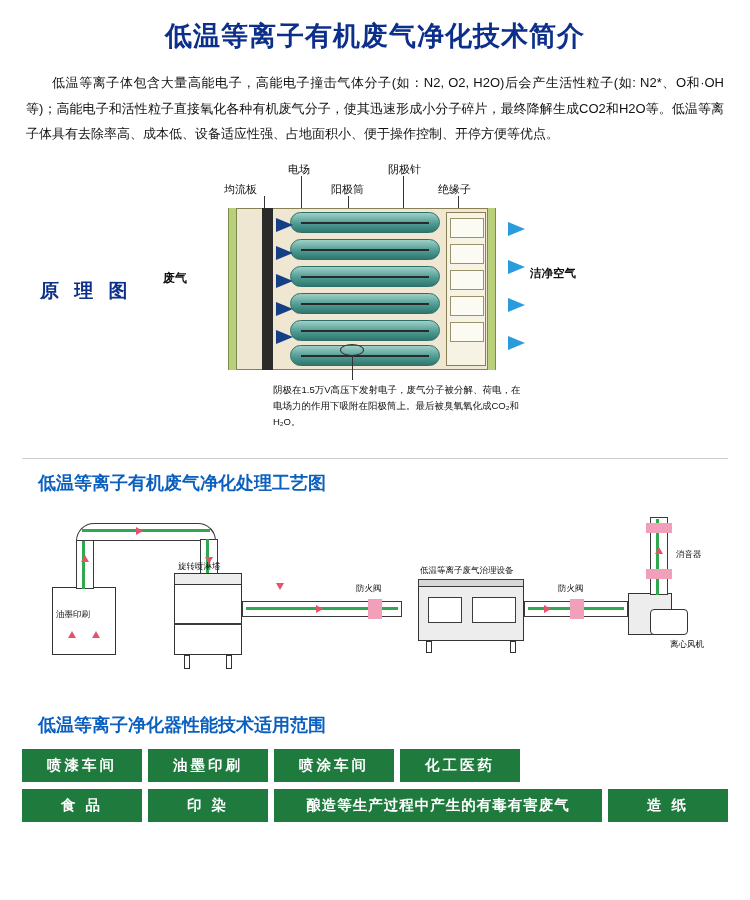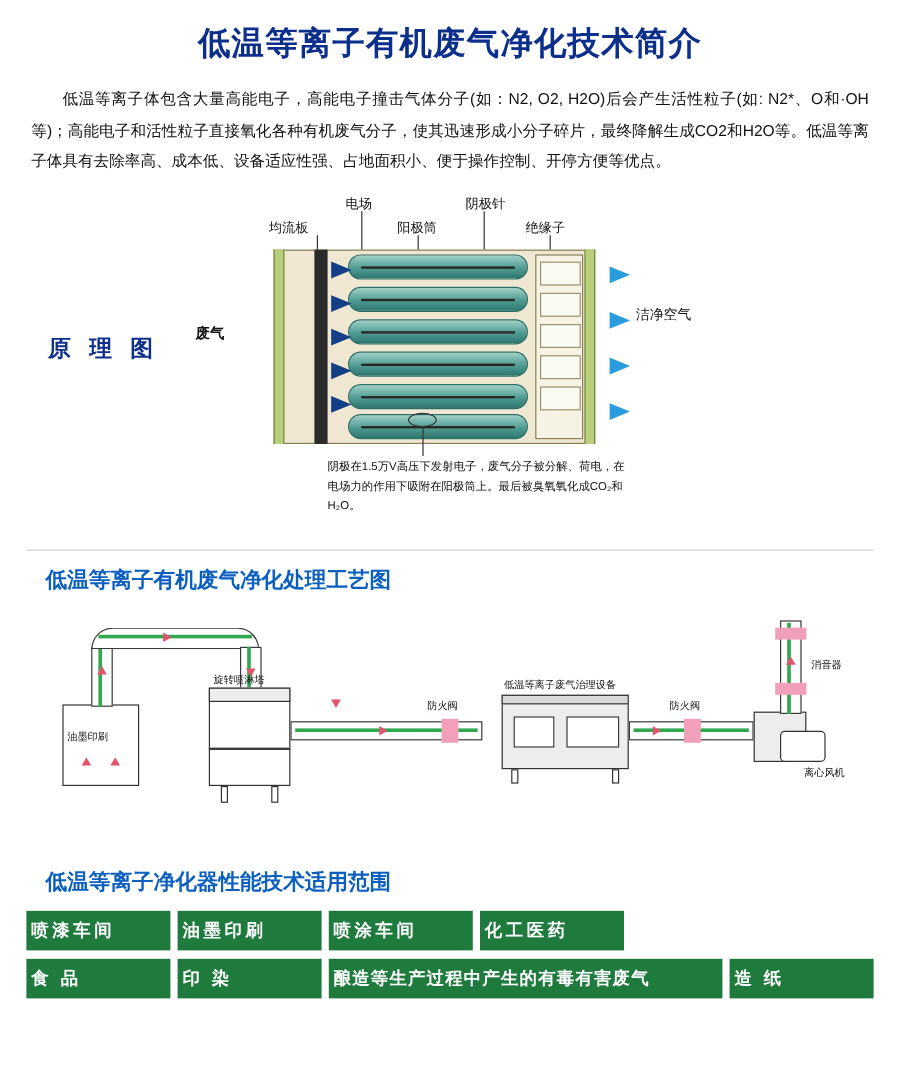--- a/index.html
+++ b/index.html
@@ -151,21 +151,21 @@
   }
 
   
   .sec-head {
     font-size: 18px;
     font-weight: bold;
     color: #0b5fbf;
     margin-left: 38px;
   }
   #process-head { margin-top: 12px; }
-  #range-head { margin-top: 28px; }
+  #range-head { margin-top: 18px; }
 
   
   .flow {
     position: relative;
     margin: 10px 24px 0 24px;
     height: 190px;
   }
   .flow .dline { position: absolute; border: 1px solid #3b3b3b; background: #fff; }
   .flow .duct {
     position: absolute;
@@ -198,21 +198,21 @@
   }
 
   
   .range-wrap { margin: 12px 22px 0 22px; }
   .range-row { display: flex; gap: 6px; margin-bottom: 7px; }
   .range-cell {
     background: #1f7a3d;
     color: #ffffff;
     font-size: 14.5px;
     font-weight: bold;
-    text-align: left;
+    text-align: center;
     padding: 7px 4px;
     letter-spacing: 3px;
     white-space: nowrap;
   }
   .rc1 { width: 120px; }
   .rc-grow { flex: 1; letter-spacing: 1px; }
   .sep-line {
     width: 706px;
     height: 1px;
     background: #cfcfcf;
@@ -289,21 +289,21 @@
     <div class="arrow-in" style="left:258px; top:114px;"></div>
     <div class="arrow-in" style="left:258px; top:142px;"></div>
     <div class="arrow-in" style="left:258px; top:170px;"></div>
 
     <div class="arrow-out" style="left:490px; top:62px;"></div>
     <div class="arrow-out" style="left:490px; top:100px;"></div>
     <div class="arrow-out" style="left:490px; top:138px;"></div>
     <div class="arrow-out" style="left:490px; top:176px;"></div>
 
     <div class="gas-label" style="left:145px; top:110px;">废气</div>
-    <div class="gas-label" style="left:512px; top:95px; font-size:11.5px; font-weight:normal;">洁净空气</div>
+    <div class="gas-label" style="left:512px; top:106px; font-size:11.5px; font-weight:bold;">洁净空气</div>
 
     <div class="ellipse-mark"></div>
     <div class="leader" style="left:334px; top:196px; height:24px;"></div>
     <div class="caption">阴极在1.5万V高压下发射电子，废气分子被分解、荷电，在电场力的作用下吸附在阳极筒上。最后被臭氧氧化成CO₂和H₂O。</div>
   </div>
 
   <div class="sep-line"></div>
 
   <div class="sec-head" id="process-head">低温等离子有机废气净化处理工艺图</div>
 

